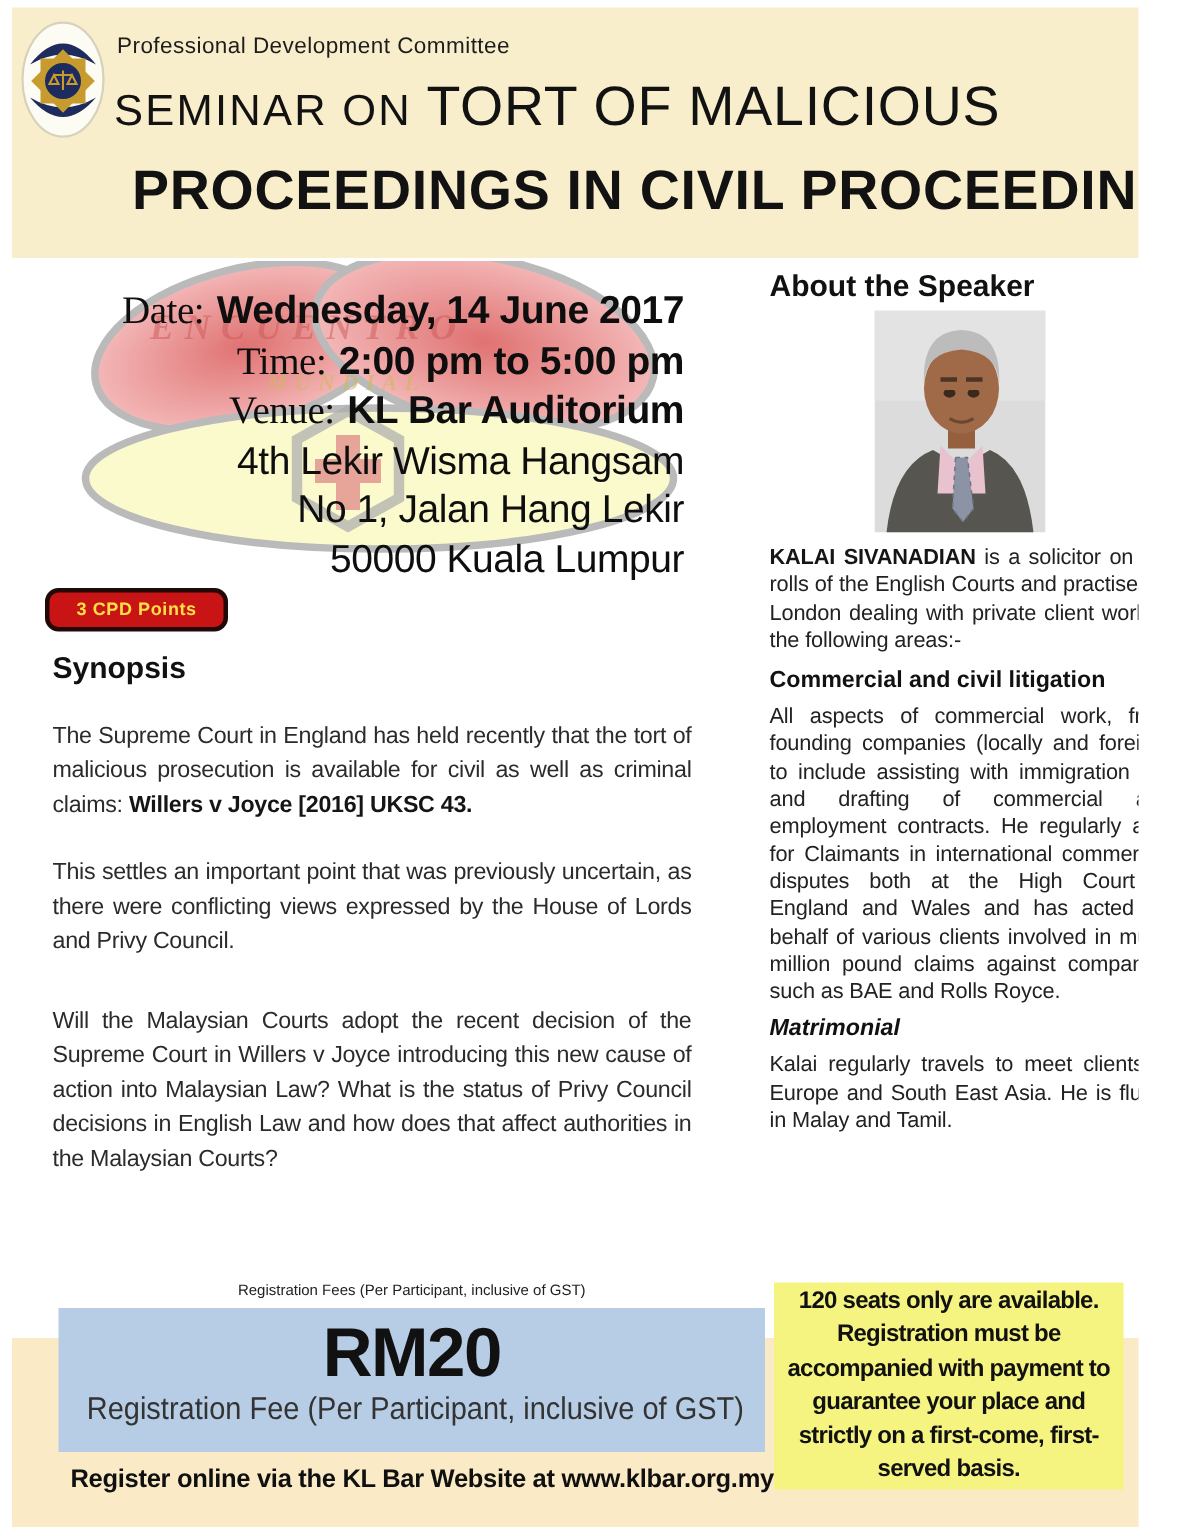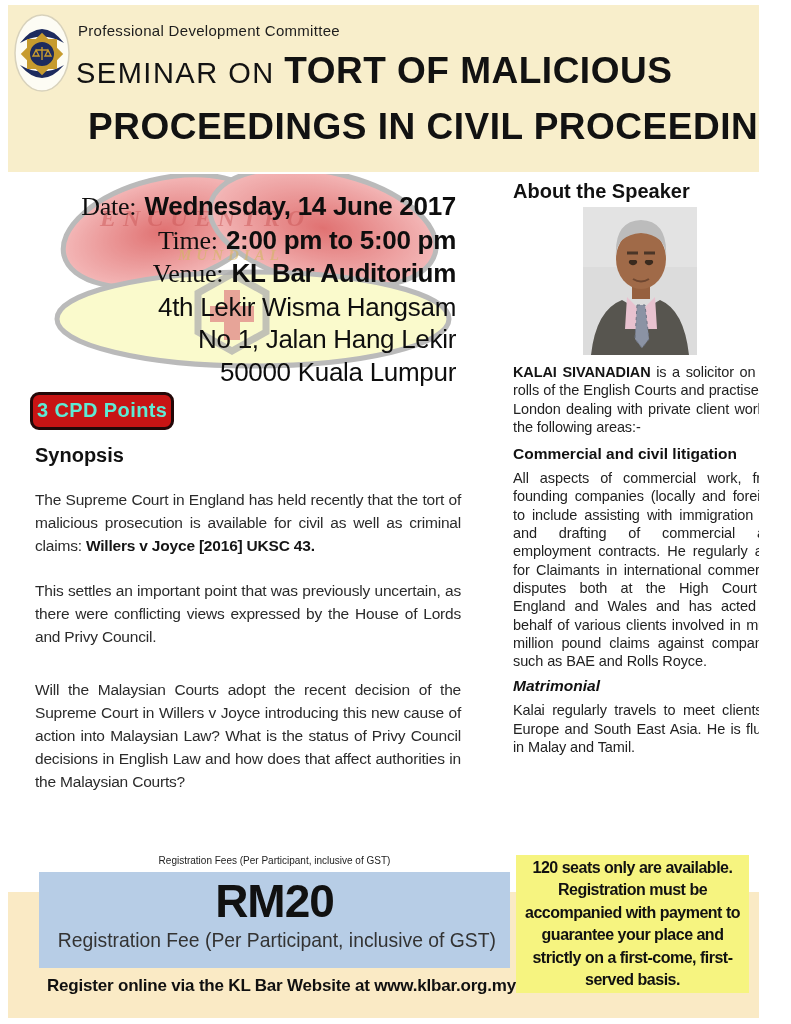--- a/index.html
+++ b/index.html
@@ -6,35 +6,35 @@
   .page {
     position:relative; width:759px; height:1024px; background:#ffffff;
     font-family:"Liberation Sans", sans-serif; overflow:hidden; color:#1a1a1a;
   }
   
   .header { position:absolute; left:8px; top:5px; width:775px; height:167px; background:#f8eecb; }
   .logo { position:absolute; left:5px; top:8px; width:58px; height:80px; }
   .committee { position:absolute; left:70px; top:17px; font-size:15px; color:#1d1d1d; letter-spacing:.3px; }
   .title-l1 { position:absolute; left:68px; top:45px; white-space:nowrap; color:#121212; }
   .title-l1 .prefix { font-size:29px; font-weight:400; letter-spacing:1.5px; }
-  .title-l1 .emph  { font-size:37px; font-weight:700; letter-spacing:.5px; }
+  .title-l1 .emph  { font-size:37px; font-weight:400; letter-spacing:.5px; }
   .title-l2 { position:absolute; left:80px; top:101px; font-size:37px; font-weight:700;
               letter-spacing:.5px; white-space:nowrap; color:#121212; }
   
   .left-col { position:absolute; left:28px; top:176px; width:432px; }
   .event { position:relative; padding-top:14px; text-align:right; font-size:26px;
            line-height:32.5px; color:#0e0e0e; letter-spacing:-.3px; }
   .event .wm { position:absolute; left:0; top:-2px; z-index:0; }
   .event .line { position:relative; z-index:1; padding-right:4px; white-space:nowrap; }
   .event .lbl { font-weight:400;font-family:Liberation Serif, serif; }
   .event .val { font-weight:700; margin-left:.32em; }
   .cpd-row { margin-top:4px; }
   .cpd { display:inline-block; margin-left:2px; background:#c81414; border:3px solid #230808;
-         border-radius:9px; color:#5eead4; font-weight:700; font-size:20px;
-         padding:4px 4px 5px; letter-spacing:.4px; }
+         border-radius:9px; color:#fde047; font-weight:700; font-size:12px;
+         padding:4px 18px 5px; letter-spacing:.4px; }
   .syn-h { margin:14px 0 0 7px; font-size:20px; font-weight:700; color:#111111; line-height:23px; }
   .syn-p { margin:21px 0 0 7px; width:426px; font-size:15.5px; line-height:23px;
            letter-spacing:-.2px; text-align:justify; color:#2b2b2b; }
   .syn-p.mt2 { margin-top:22px; }
   .syn-p.mt3 { margin-top:30px; }
   .syn-p strong { color:#151515; }
   
   .cream-strip { position:absolute; left:8px; top:892px; width:775px; height:126px;
                  background:#faeac5; z-index:0; }
   .fees-caption { position:absolute; left:39px; top:855px; width:471px; text-align:center;

